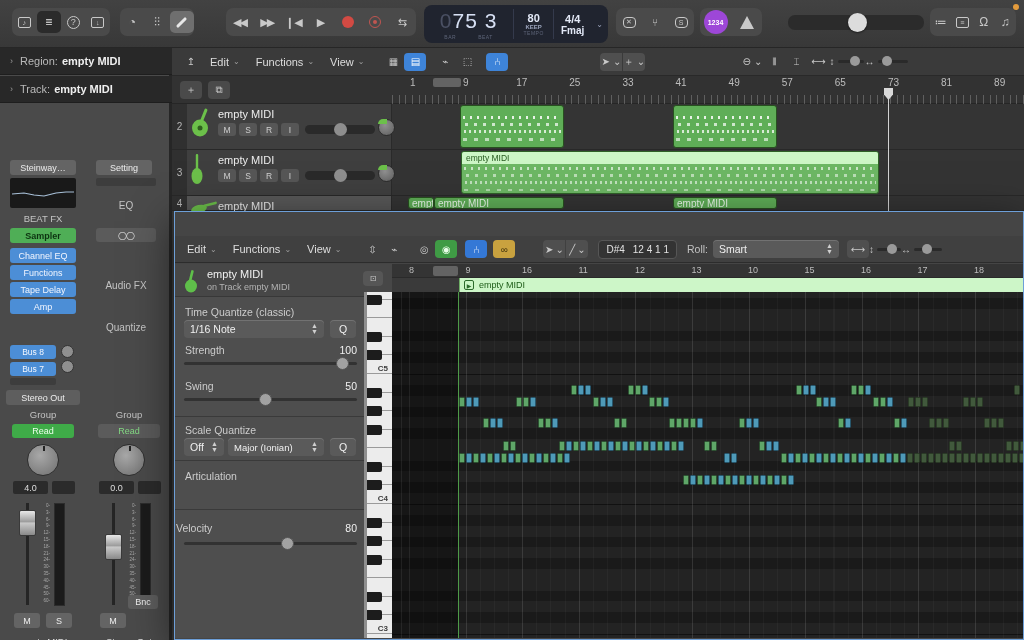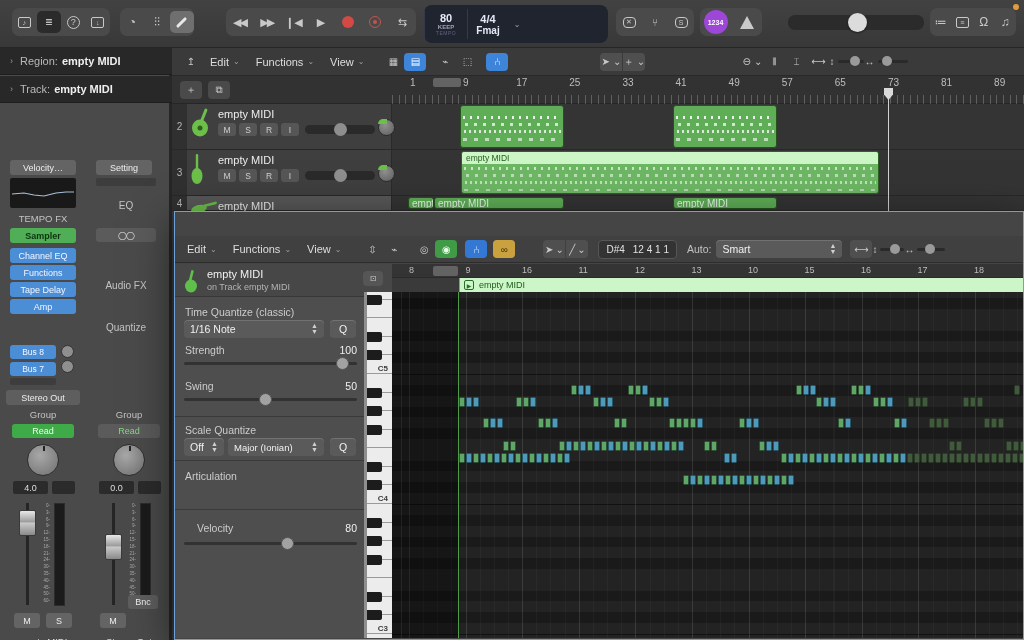--- a/index.html
+++ b/index.html
@@ -170,20 +170,27 @@
         </div>
       <div class="tbtn">
           <span class="cap-dot">
             <i></i>
           </span>
         </div>
       <div class="tbtn" style="letter-spacing:0">⇆</div>
     </div>
 
     <div id="lcd" class="abs">
+      <div class="lcd-sec" id="lcd-pos">
+        <div class="lcd-big"><span class="dim">0</span><span>75</span>&nbsp;<span>3</span></div>
+        <div style="display:flex;gap:22px;margin-top:1px">
+          <span class="lcd-lab">BAR</span>
+          <span class="lcd-lab">BEAT</span>
+        </div>
+      </div>
       <div class="lcd-div"></div>
       <div class="lcd-sec" style="width:42px">
         <div class="lcd-mid">80</div>
         <div class="lcd-sm">KEEP</div>
         <div class="lcd-lab">TEMPO</div>
       </div>
       <div class="lcd-div"></div>
       <div class="lcd-sec" style="width:40px">
         <div class="lcd-mid">4/4</div>
         <div class="lcd-mid" style="font-size:10px">Fmaj</div>
@@ -229,27 +236,27 @@
       <span class="chev">›</span>
       <span>Region:</span>
       <b>empty MIDI</b>
     </div>
     <div class="insp-head" style="top:28px">
       <span class="chev">›</span>
       <span>Track:</span>
       <b>empty MIDI</b>
     </div>
 
-    <div class="strip-btn" style="left:10px;top:112px;width:66px;height:15px">Velocity…</div>
+    <div class="strip-btn" style="left:10px;top:112px;width:66px;height:15px">Steinway…</div>
     <div class="abs" style="left:10px;top:130px;width:66px;height:30px;background:#191919;border-radius:2px">
       <svg width="66" height="30">
           <polyline points="2,16 14,15 24,17 34,18 46,15 56,14 64,14" fill="none" stroke="#a8c0d8" stroke-width="1.2"></polyline>
         </svg>
     </div>
-    <div class="lab" style="left:10px;top:165px;width:66px">TEMPO FX</div>
+    <div class="lab" style="left:10px;top:165px;width:66px">BEAT FX</div>
     <div class="strip-btn greenb" style="left:10px;top:180px;width:66px;height:15px">Sampler</div>
     <div class="strip-btn blue" style="left:10px;top:200px;width:66px;height:15px">Channel EQ</div>
     <div class="strip-btn blue" style="left:10px;top:217px;width:66px;height:15px">Functions</div>
     <div class="strip-btn blue" style="left:10px;top:234px;width:66px;height:15px">Tape Delay</div>
     <div class="strip-btn blue" style="left:10px;top:251px;width:66px;height:15px">Amp</div>
     <div class="strip-btn blue" style="left:10px;top:297px;width:46px;height:14px;font-size:8.5px">Bus 8</div>
     <span class="send-knob" style="left:61px;top:297px"></span>
     <div class="strip-btn blue" style="left:10px;top:314px;width:46px;height:14px;font-size:8.5px">Bus 7</div>
     <span class="send-knob" style="left:61px;top:312px"></span>
     <div class="abs" style="left:10px;top:330px;width:46px;height:7px;background:#3d3d3d;border-radius:2px"></div>
@@ -450,21 +457,21 @@
       <div class="pr-ic" style="margin-left:8px">◎</div>
       <div class="pr-ic green">◉</div>
       <div class="pr-ic bluebg" style="margin-left:8px">⑃</div>
       <div class="pr-ic gold" style="margin-left:6px">∞</div>
       <div class="pr-ic" style="margin-left:28px;background:#4f4f4f;border-radius:4px 0 0 4px">➤<span class="cv" style="margin-left:2px">⌄</span></div>
       <div class="pr-ic" style="background:#4f4f4f;border-radius:0 4px 4px 0;margin-left:1px">╱<span class="cv" style="margin-left:2px">⌄</span></div>
       <div class="infobox" style="margin-left:10px">
         <span>D#4</span>
         <span>12 4 1 1</span>
       </div>
-      <span style="margin-left:10px;color:#c2c2c2;font-size:10.5px">Auto:</span>
+      <span style="margin-left:10px;color:#c2c2c2;font-size:10.5px">Roll:</span>
       <div class="dropdown" style="margin-left:5px;width:126px">
         <span>Smart</span>
           <span class="updn">▲<br>▼</span>
       </div>
       <div class="pr-ic" style="margin-left:8px;background:#4f4f4f">⟷</div>
       <div class="pr-ic">↕<span style="display:inline-block;width:24px;height:3px;background:#2a2a2a;border-radius:2px;margin-left:3px;position:relative">
             <i style="position:absolute;left:10px;top:-4px;width:10px;height:10px;border-radius:50%;background:#9a9a9a"></i>
           </span></div>
       <div class="pr-ic">↔<span style="display:inline-block;width:28px;height:3px;background:#2a2a2a;border-radius:2px;margin-left:3px;position:relative">
             <i style="position:absolute;left:8px;top:-4px;width:10px;height:10px;border-radius:50%;background:#9a9a9a"></i>
@@ -514,21 +521,21 @@
           <span class="updn">▲<br>▼</span>
       </div>
       <div class="dropdown" style="position:absolute;left:155px;top:174px;width:26px;justify-content:center">
           <span>Q</span>
         </div>
 
       <div class="sect-line" style="top:196px"></div>
       <div class="pl-lab" style="left:10px;top:206px">Articulation</div>
 
       <div class="sect-line" style="top:245px"></div>
-      <div class="pl-lab" style="left:22px;top:258px">Velocity</div>
+      <div class="pl-lab" style="left:1px;top:258px">Velocity</div>
       <div class="pl-val" style="left:150px;top:258px;width:32px">80</div>
       <div class="hslider" style="left:9px;top:278px;width:173px">
           <i style="left:97px"></i>
         </div>
     </div>
 
     <div id="pr-ruler" style="left:217px;top:52px;width:631px;height:14px">
       <span class="gray-seg" style="left:41px;top:2px;width:25px;height:10px"></span>
       <div id="pr-ruler-nums">
           <span class="ruler-num" style="font-size: 9px; left: 17px;">8</span>

